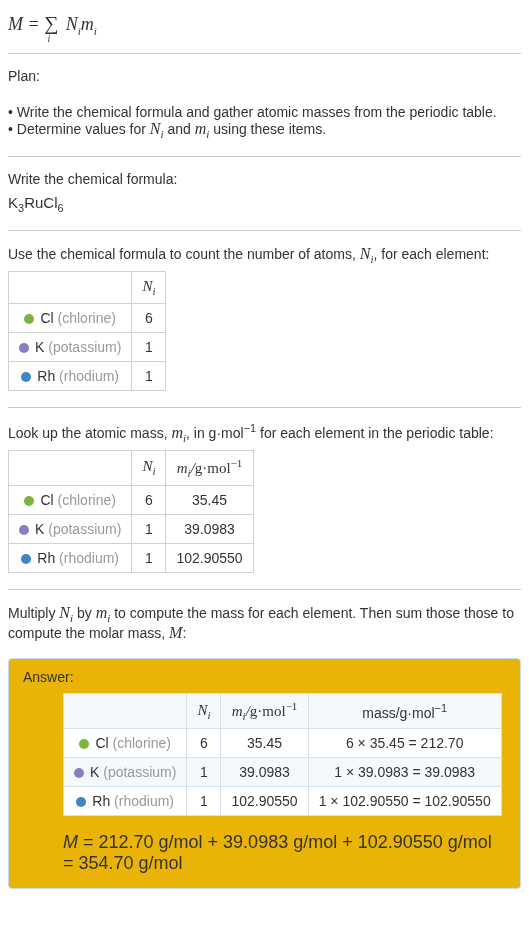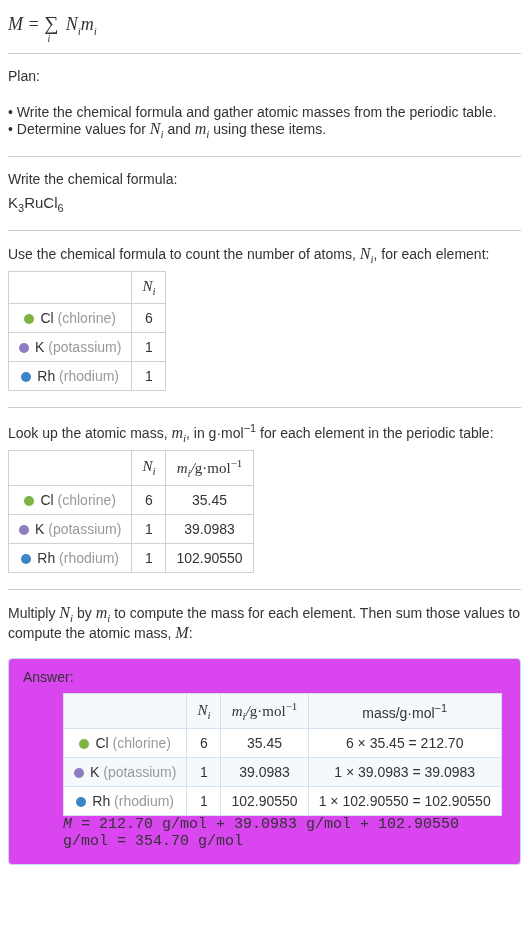--- a/index.html
+++ b/index.html
@@ -83,21 +83,21 @@
       height: 10px;
       border-radius: 50%;
       margin-right: 6px;
       vertical-align: middle;
     }
     .dot-green { background: #7cb342; }
     .dot-purple { background: #8e7cc3; }
     .dot-blue { background: #3d85c6; }
     .element-grey { color: #999; }
     .answer-box {
-      background: #d946ef;
+      background: #eab308;
       border: 1px solid #c5dcef;
       border-radius: 4px;
       padding: 10px 14px 14px 14px;
       margin-top: 6px;
     }
     .answer-box h4 {
       font-weight: normal;
       font-size: 14px;
       margin-bottom: 8px;
     }
@@ -106,25 +106,25 @@
       background: #fff;
     }
     .answer-box table th, .answer-box table td {
       background: #f5f9fc;
       border: 1px solid #d5e2ed;
     }
     .answer-box table tr:nth-child(even) td {
       background: #fff;
     }
     .final-eq {
-      margin-top: 0;
+      margin-top: 16px;
       margin-left: 40px;
-      font-family: Liberation Mono, monospace;
-      font-style: italic;
-      font-size: 15px;
+      font-family: Liberation Sans, sans-serif;
+      font-style: italic;
+      font-size: 18px;
     }
     .final-eq .unit {
       font-style: normal;
     }
     .plan-list {
       margin-top: 20px;
     }
     .th-var {
       font-style: italic;
       font-family: "Times New Roman", serif;
@@ -215,21 +215,21 @@
       <td class="num">1</td>
       <td>102.90550</td>
     </tr>
   </tbody>
     </table>
 </div>
 
 <hr>
 
 <div class="section">
-  <span>Multiply </span><span class="formula">N<span class="sub">i</span></span><span> by </span><span class="formula">m<span class="sub">i</span></span><span> to compute the mass for each element. Then sum those values to compute the atomic mass, </span><span class="formula">M</span><span>:</span>
+  <span>Multiply </span><span class="formula">N<span class="sub">i</span></span><span> by </span><span class="formula">m<span class="sub">i</span></span><span> to compute the mass for each element. Then sum those those to compute the molar mass, </span><span class="formula">M</span><span>:</span>
 </div>
 
 <div class="answer-box">
   <h4>Answer:</h4>
   <table>
     <tbody>
         <tr>
       <th></th>
       <th class="th-var">N<span class="sub">i</span></th>
       <th class="th-var">m<span class="sub">i</span>/<span style="font-style:normal">g·mol</span><span class="sup" style="font-style:normal">−1</span></th>

